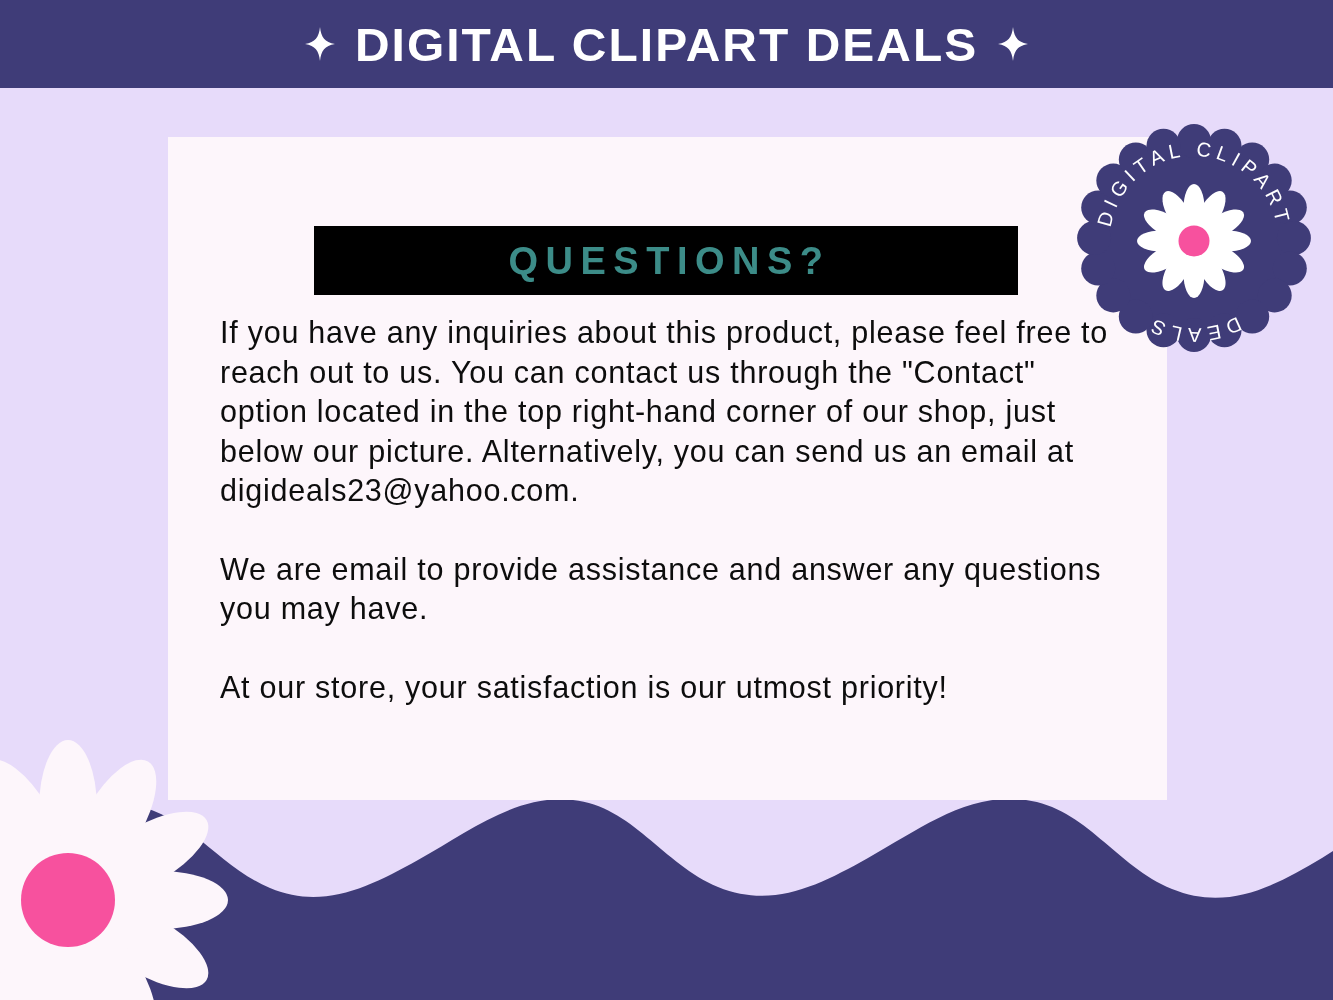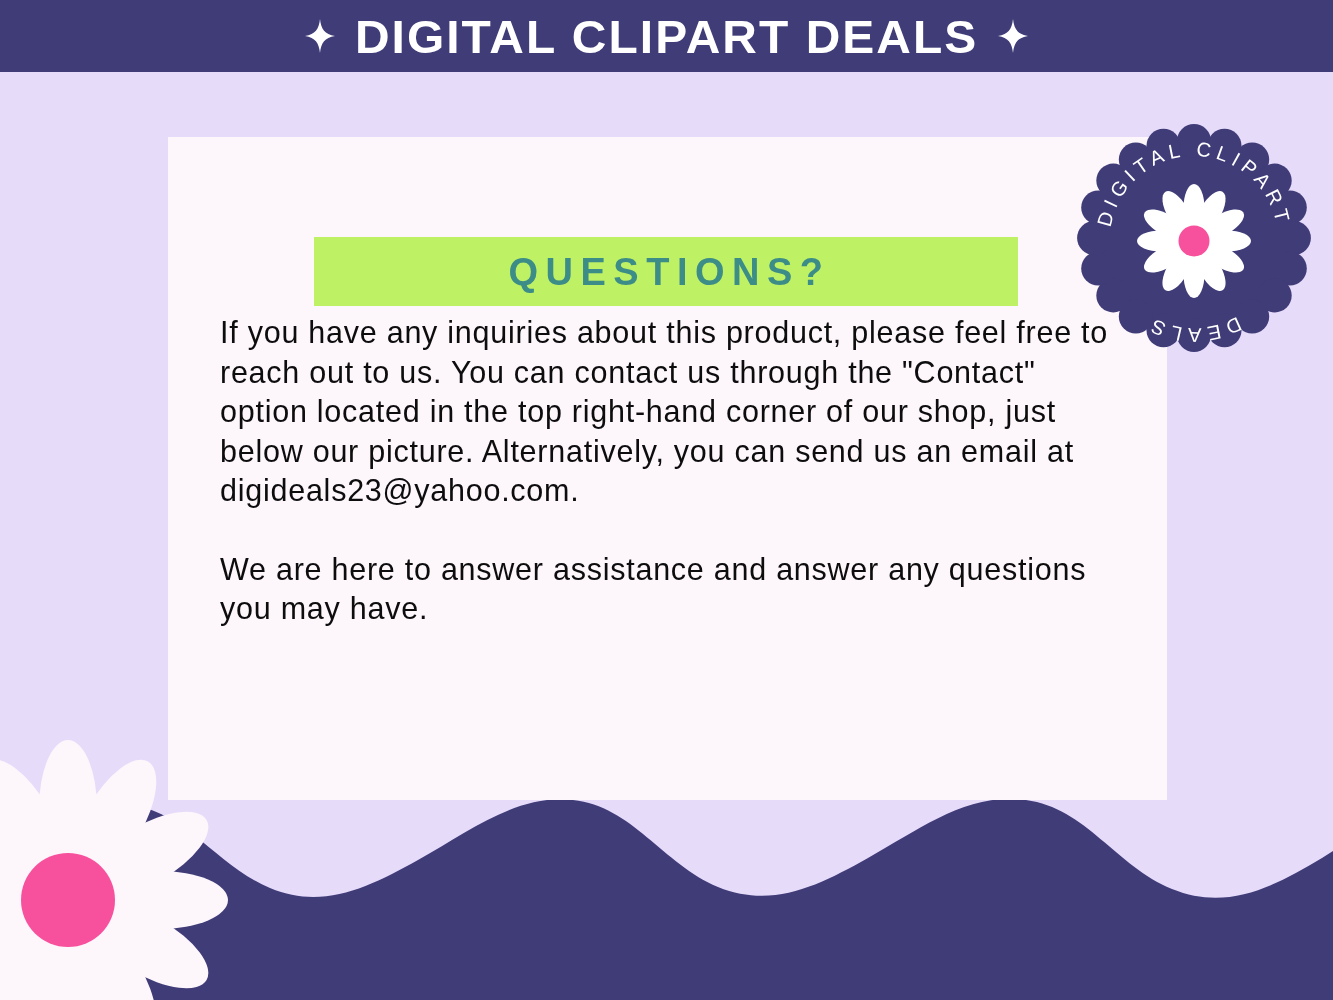--- a/index.html
+++ b/index.html
@@ -19,21 +19,21 @@
     overflow: hidden;
     background: #e7dbfa;
   }
 
   
   .header-bar {
     position: absolute;
     left: 0;
     top: 0;
     width: 1333px;
-    height: 72px;
+    height: 88px;
     background: #3f3c78;
     display: flex;
     align-items: center;
     justify-content: center;
     gap: 26px;
     z-index: 40;
   }
   .header-title {
     color: #ffffff;
     font-size: 47px;
@@ -71,25 +71,24 @@
     background: #fdf6fb;
     z-index: 12;
   }
 
   .title-band {
     position: absolute;
     left: 146px;
     top: 89px;
     width: 704px;
     height: 69px;
-    background: #bef264;
+    background: #000000;
     display: flex;
     align-items: center;
     justify-content: center;
-    margin-top: 11px;
   }
   .title-text {
     color: #3c8c88;
     font-size: 38px;
     font-weight: 700;
     letter-spacing: 7.5px;
     line-height: 1;
     white-space: nowrap;
     padding-left: 7px;
   }
@@ -164,21 +163,22 @@
   </svg>
 
   <div class="card">
 
     <div class="title-band">
       <div class="title-text">QUESTIONS?</div>
     </div>
 
     <div class="body-copy">
       <p>If you have any inquiries about this product, please feel free to reach out to us. You can contact us through the "Contact" option located in the top right-hand corner of our shop, just below our picture. Alternatively, you can send us an email at digideals23@yahoo.com.</p>
-      <p>We are here to answer assistance and answer any questions you may have.</p>
+      <p>We are email to provide assistance and answer any questions you may have.</p>
+      <p>At our store, your satisfaction is our utmost priority!</p>
     </div>
   </div>
 
   <div class="badge">
     <svg viewBox="0 0 250 245" width="250" height="245" aria-hidden="true">
       <defs>
         <path id="sealArcTop" d="M 41 122 A 84 84 0 0 1 209 122" fill="none"></path>
         <path id="sealArcBottom" d="M 209 126 A 84 84 0 0 1 41 126" fill="none"></path>
       </defs>
 

